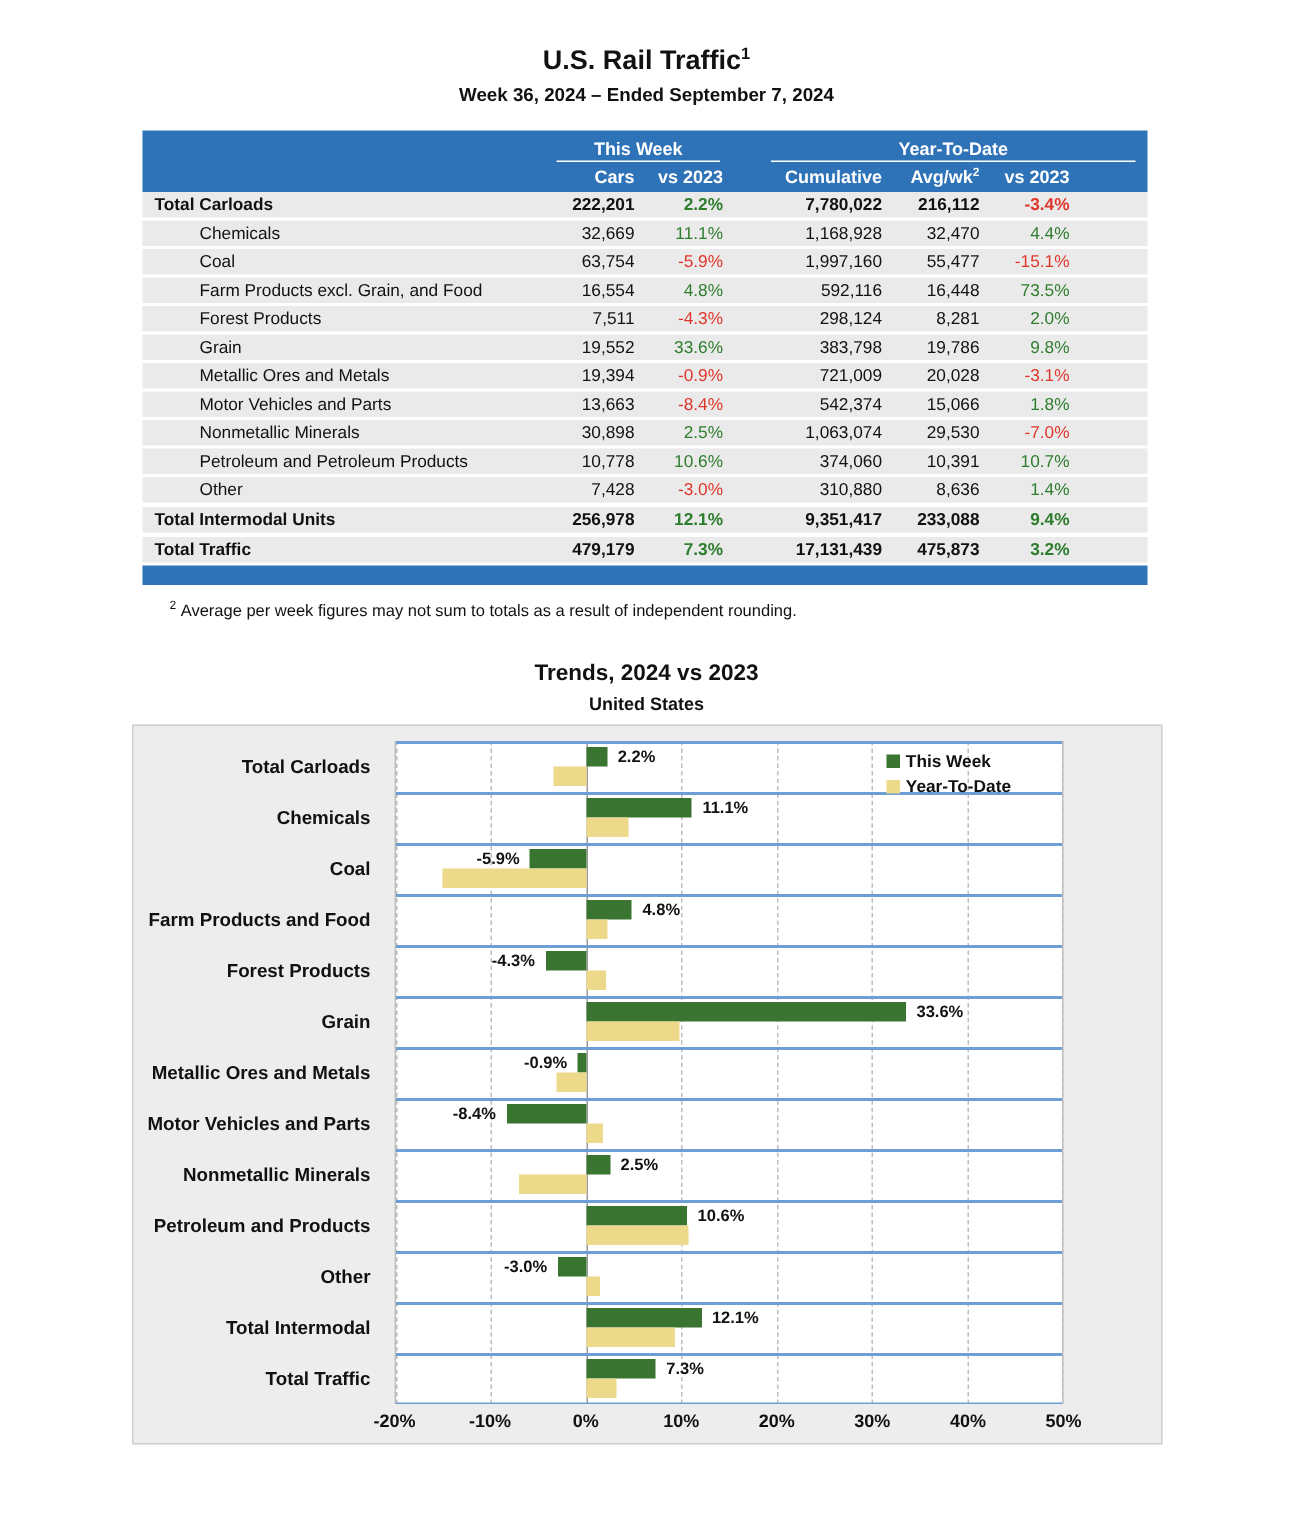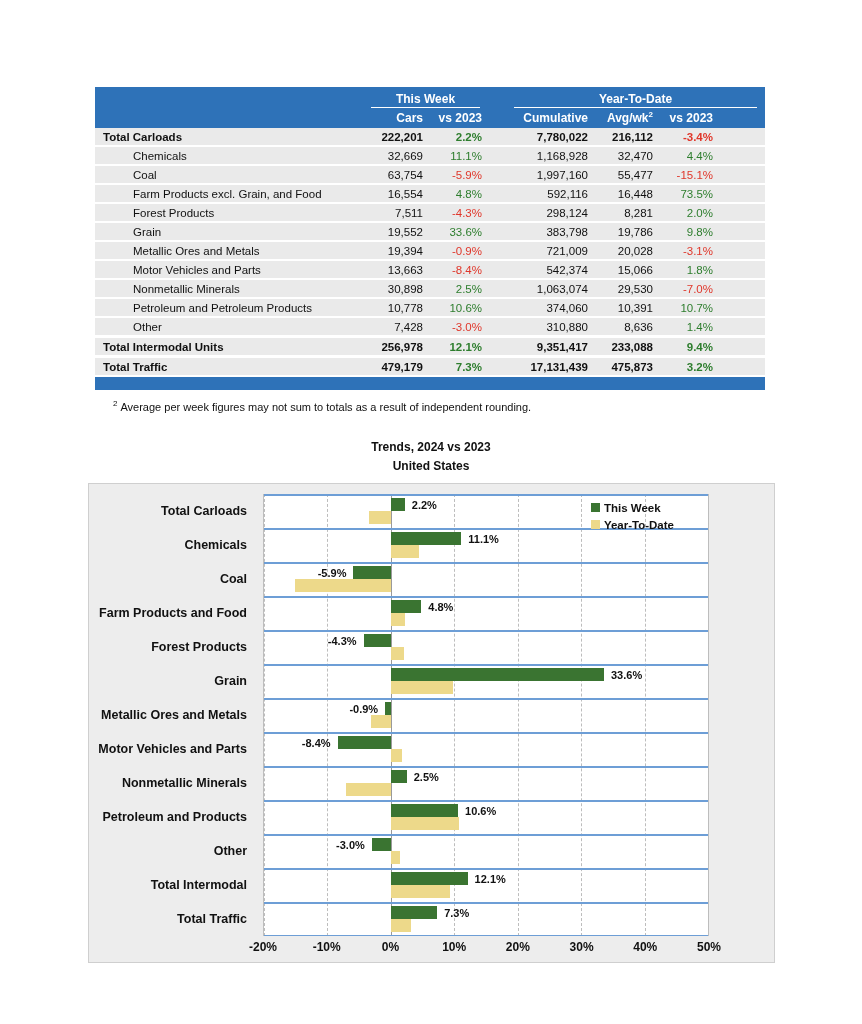--- a/index.html
+++ b/index.html
@@ -48,21 +48,21 @@
   .c-pct.neg{color:var(--red);}
   .t-bottom-bar{height:13px;background:var(--blue);margin-top:1px;}
 
   
   .footnotes{position:absolute;top:399px;left:113px;font-size:11px;}
   .footnote{margin-bottom:7px;}
   .footnote sup{font-size:8px;margin-right:3px;}
 
   
   .chart-head{position:absolute;top:440px;left:0;width:862px;text-align:center;}
-  .chart-title{font-size:12px;font-weight:700;}
+  .chart-title{font-size:15px;font-weight:700;}
   .chart-subtitle{font-size:12px;font-weight:700;margin-top:5px;}
 
   
   .chart-box{position:absolute;top:483px;left:88px;width:687px;height:480px;
              background:var(--chart-gray);border:1px solid #CFCFCF;}
   .chart-labels{position:absolute;top:10px;left:0;width:168px;height:442px;
                 display:flex;flex-direction:column;}
   .cat-label{height:34px;display:flex;align-items:center;justify-content:flex-end;
              padding-right:10px;font-weight:700;font-size:12.5px;white-space:nowrap;}
   .plot{position:absolute;top:10px;left:174px;width:446px;height:442px;background:#fff;
@@ -84,20 +84,24 @@
   
   .page-footer{position:absolute;top:1027px;left:70px;width:677px;height:19px;background:var(--blue);
                color:#fde047;display:flex;align-items:center;justify-content:space-between;
                font-size:12px;font-weight:700;padding:0 9px 0 8px;}
 </style>
 </head>
 <body>
 
 <div class="page">
 
+  <div class="doc-header">
+    <div class="doc-title"><span>U.S. Rail Traffic</span><sup>1</sup></div>
+    <div class="doc-subtitle">Week 36, 2024 – Ended September 7, 2024</div>
+  </div>
 
   <div class="rail-table">
     <div class="t-head">
       <div class="t-grid gh-row">
         <div></div>
         <div class="gh-cell">This Week</div>
         <div class="gh-cell ytd">Year-To-Date</div>
       </div>
       <div class="t-grid ch-row">
         <div></div>

